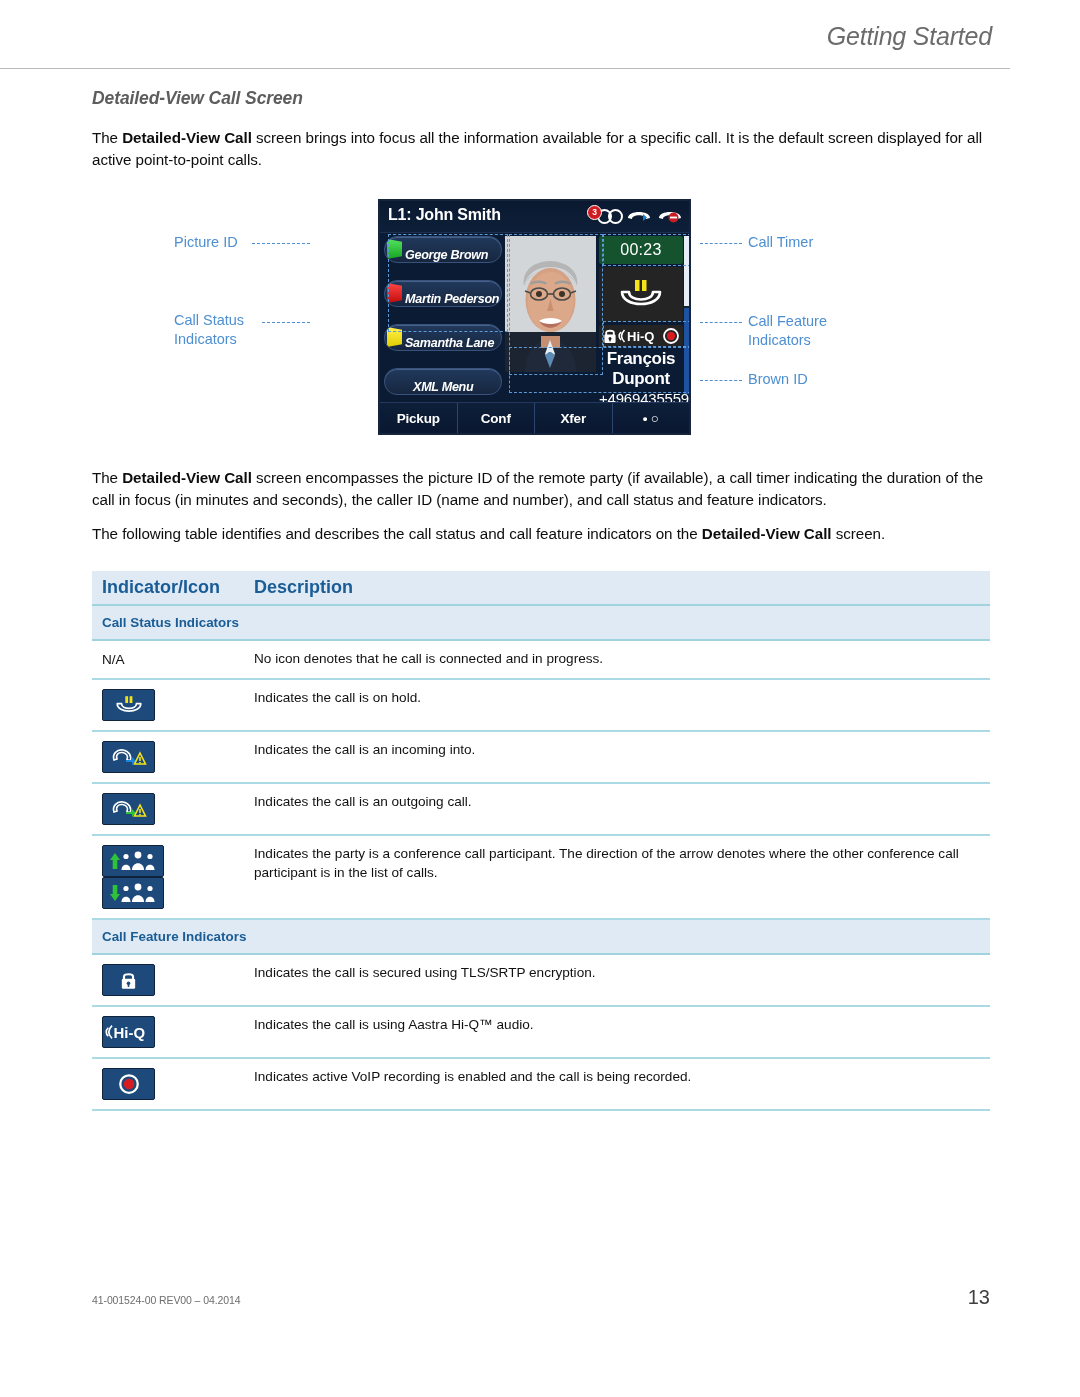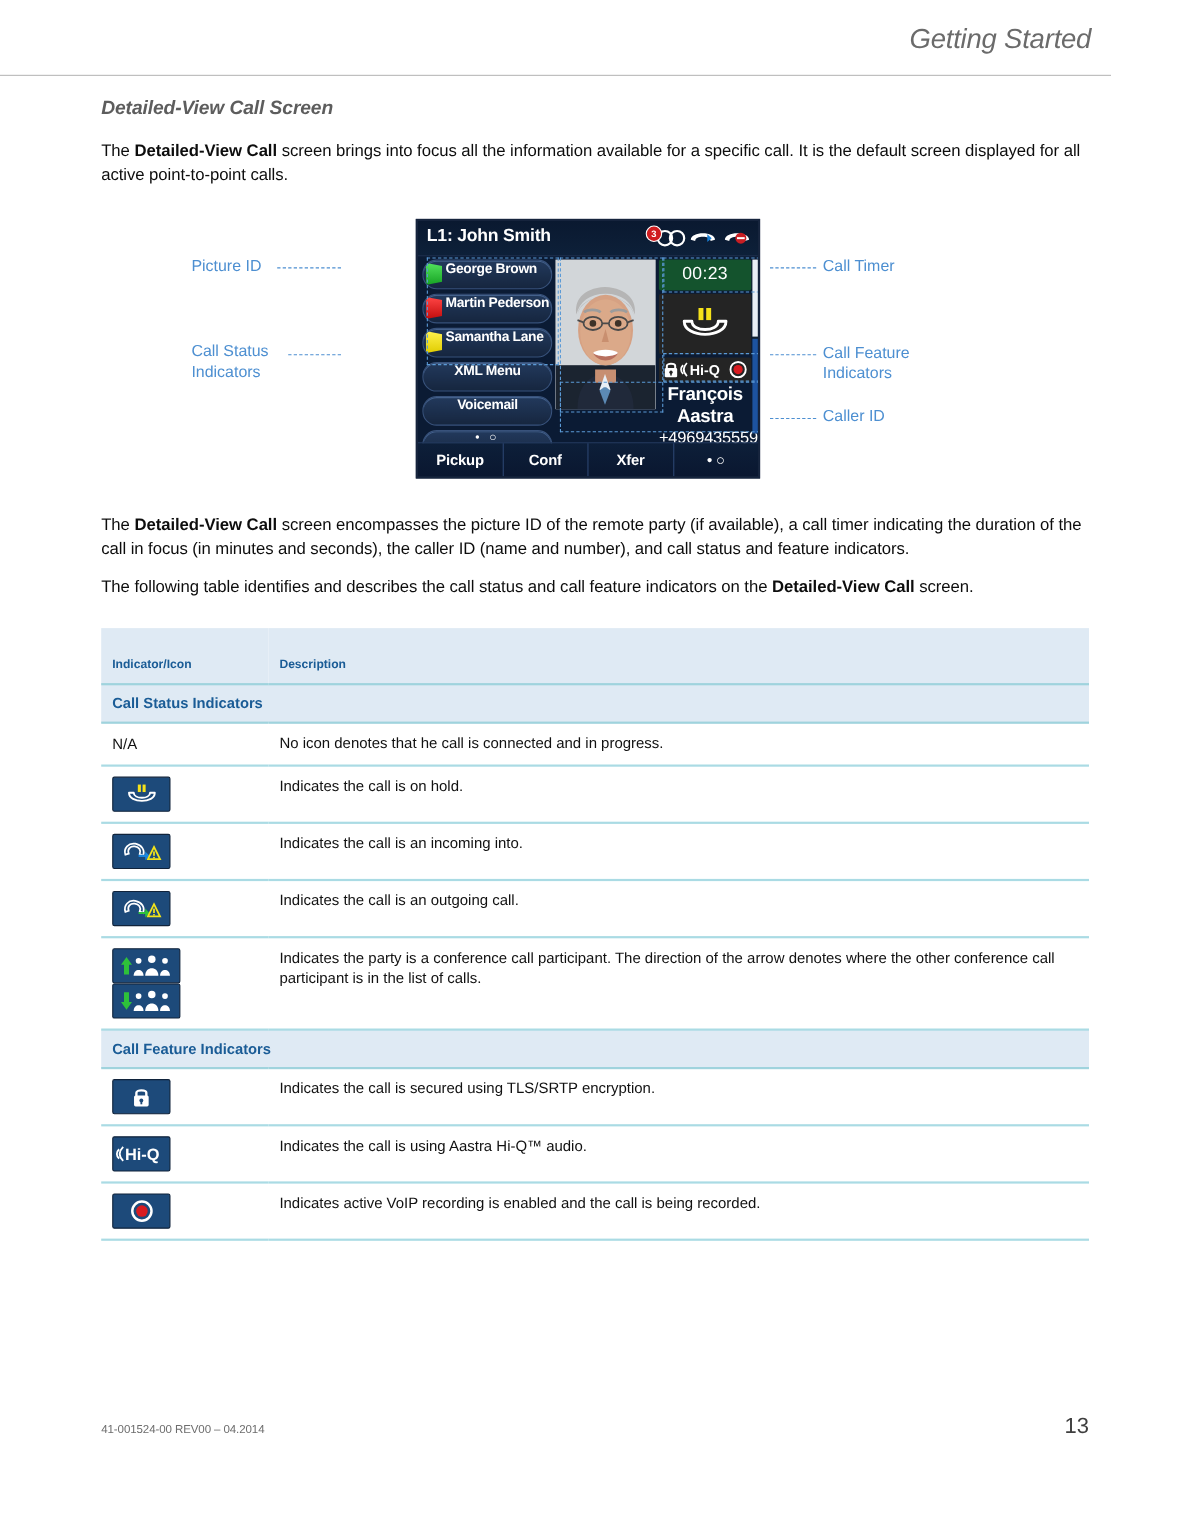--- a/index.html
+++ b/index.html
@@ -161,28 +161,29 @@
 
   
   .softkey-col {
     width: 126px;
     padding: 3px 3px 0 4px;
     box-sizing: border-box;
   }
   .skey {
     position: relative;
     height: 25px;
-    margin-bottom: 4px;
+    margin-bottom: 17px;
     border-radius: 13px;
     background: linear-gradient(#22395c, #16263f);
     border: 1px solid #38527b;
     box-shadow: inset 0 1px 0 #44618c;
     display: flex;
-    align-items: flex-start;
+    align-items: flex-end;
     overflow: hidden;
+    font-style: italic;
   }
   .skey-led {
     position: absolute;
     left: 2px; top: 2px;
     width: 15px; height: 20px;
     clip-path: polygon(0 0, 100% 14%, 100% 86%, 0 100%);
   }
   .skey-label {
     width: 100%;
     padding-left: 20px;
@@ -312,24 +313,24 @@
     text-align: left;
     vertical-align: top;
     padding: 8px 6px 8px 10px;
     font-size: 13.6px;
     line-height: 19px;
   }
   .tbl col.c1 { width: 152px; }
   .tbl thead th {
     background: #dfeaf4;
     color: #1a5c96;
-    font-size: 11px;
+    font-size: 18px;
     font-weight: bold;
     border-bottom: 2.5px solid #9fd3dd;
-    padding-top: 24px;
+    padding-top: 7px;
     padding-bottom: 7px;
     margin-top: 44px;
   }
   .tbl tr.section td {
     background: #dfeaf4;
     color: #1a5c96;
     font-weight: bold;
     font-size: 13.4px;
     border-bottom: 2.5px solid #9fd3dd;
     padding-top: 7px;
@@ -402,21 +403,21 @@
     <div class="leader" style="left:170px; top:129px; width:48px;"></div>
 
     <div class="leader" style="left:608px; top:50px; width:42px;"></div>
     <div class="callout" style="left:656px; top:40px;">Call Timer</div>
 
     <div class="leader" style="left:608px; top:129px; width:42px;"></div>
     <div class="callout" style="left:656px; top:119px;">Call Feature</div>
     <div class="callout" style="left:656px; top:138px;">Indicators</div>
 
     <div class="leader" style="left:608px; top:187px; width:42px;"></div>
-    <div class="callout" style="left:656px; top:177px;">Caller ID</div>
+    <div class="callout" style="left:656px; top:177px;">Brown ID</div>
 
     <div class="phone">
 
       <div class="phone-status">
         <div class="phone-line-label">L1: John Smith</div>
         <div class="status-icons">
           <div class="vm-icon">
             <div class="vm-tape a"></div>
             <div class="vm-tape b"></div>
             <div class="vm-badge">3</div>
@@ -525,21 +526,21 @@
               <path d="M7.5 2 C3.5 6, 3.5 10, 7.5 14" fill="none" stroke="#ffffff" stroke-width="1.6"></path>
               <text x="10" y="13" font-family="Liberation Sans, sans-serif" font-size="13" font-weight="bold" fill="#ffffff">Hi-Q</text>
             </svg>
             <svg width="16" height="16" viewBox="0 0 16 16">
               <circle cx="8" cy="8" r="7" fill="none" stroke="#ffffff" stroke-width="1.8"></circle>
               <circle cx="8" cy="8" r="4.2" fill="#d81b20"></circle>
             </svg>
           </div>
 
           <div class="caller-id">
-            <div class="caller-name">François Aastra</div>
+            <div class="caller-name">François Dupont</div>
             <div class="caller-num">+4969435559200</div>
           </div>
 
           <div class="scrollbar">
             <div class="thumb"></div>
             <div class="track-lower"></div>
           </div>
         </div>
       </div>
 

